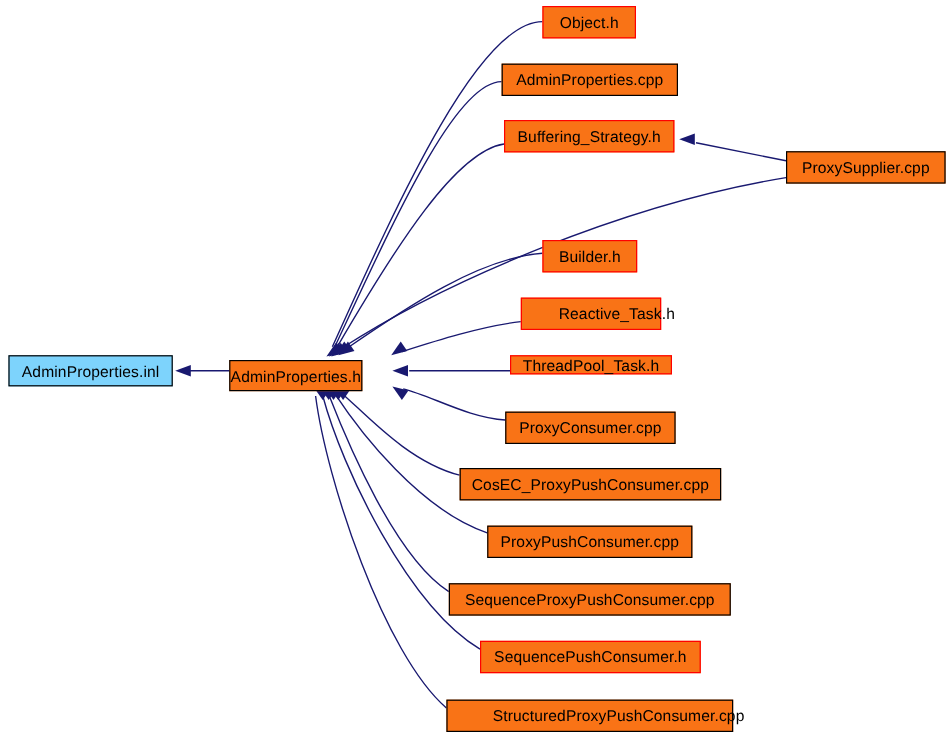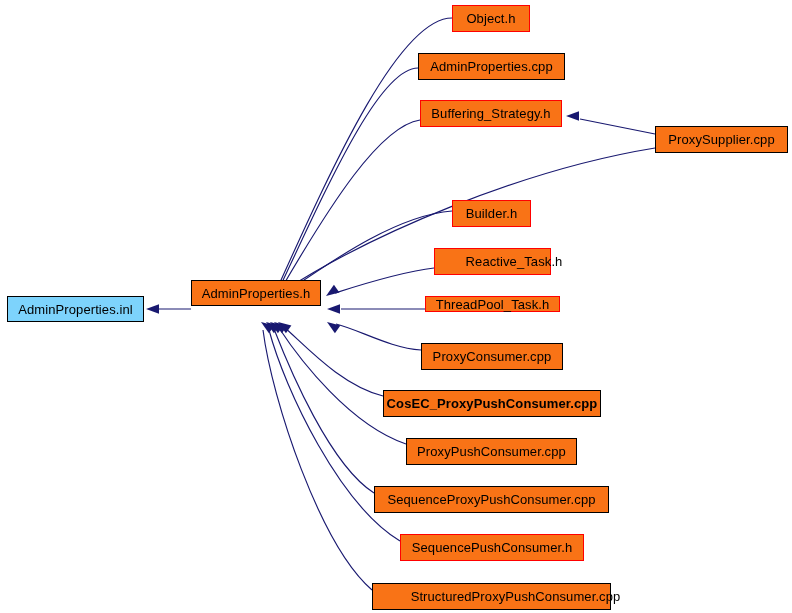--- a/index.html
+++ b/index.html
@@ -82,21 +82,21 @@
       <path d="M 400,541 C 340,505 285,390 269,330" fill="none" stroke="#191970" stroke-width="1.15"></path>
       <polygon points="266,322 273.92400000000004,333.346 279.396,325.47400000000005" fill="#191970"></polygon>
       <path d="M 372,590 C 320,545 272,400 263,330" fill="none" stroke="#191970" stroke-width="1.15"></path>
       <polygon points="261,322 268.92400000000004,333.346 274.396,325.47400000000005" fill="#191970"></polygon>
     </svg>
 
   <div id="nodes-layer">
       <div class="node current" style="left: 7px; top: 296px; width: 137px; height: 26px;">
         <span>AdminProperties.inl</span>
       </div>
-      <div class="node" style="left: 191px; top: 280px; width: 130px; height: 26px;">
+      <div class="node" style="left: 191px; top: 300px; width: 111px; height: 26px;">
         <span>AdminProperties.h</span>
       </div>
       <div class="node red" style="left: 452px; top: 5px; width: 78px; height: 27px;">
         <span>Object.h</span>
       </div>
       <div class="node" style="left: 418px; top: 53px; width: 147px; height: 27px;">
         <span>AdminProperties.cpp</span>
       </div>
       <div class="node red" style="left: 420px; top: 100px; width: 142px; height: 27px;">
         <span>Buffering_Strategy.h</span>
@@ -109,21 +109,21 @@
       </div>
       <div class="node red" style="left: 434px; top: 248px; width: 117px; height: 27px; padding-left: 43px;">
         <span>Reactive_Task.h</span>
       </div>
       <div class="node red" style="left: 425px; top: 296px; width: 135px; height: 16px;">
         <span>ThreadPool_Task.h</span>
       </div>
       <div class="node" style="left: 421px; top: 343px; width: 142px; height: 27px;">
         <span>ProxyConsumer.cpp</span>
       </div>
-      <div class="node" style="left: 383px; top: 390px; width: 218px; height: 27px; font-weight: bold;">
+      <div class="node" style="left: 383px; top: 390px; width: 218px; height: 27px;">
         <span>CosEC_ProxyPushConsumer.cpp</span>
       </div>
       <div class="node" style="left: 406px; top: 438px; width: 171px; height: 27px;">
         <span>ProxyPushConsumer.cpp</span>
       </div>
       <div class="node" style="left: 374px; top: 486px; width: 235px; height: 27px;">
         <span>SequenceProxyPushConsumer.cpp</span>
       </div>
       <div class="node red" style="left: 400px; top: 534px; width: 184px; height: 27px;">
         <span>SequencePushConsumer.h</span>

